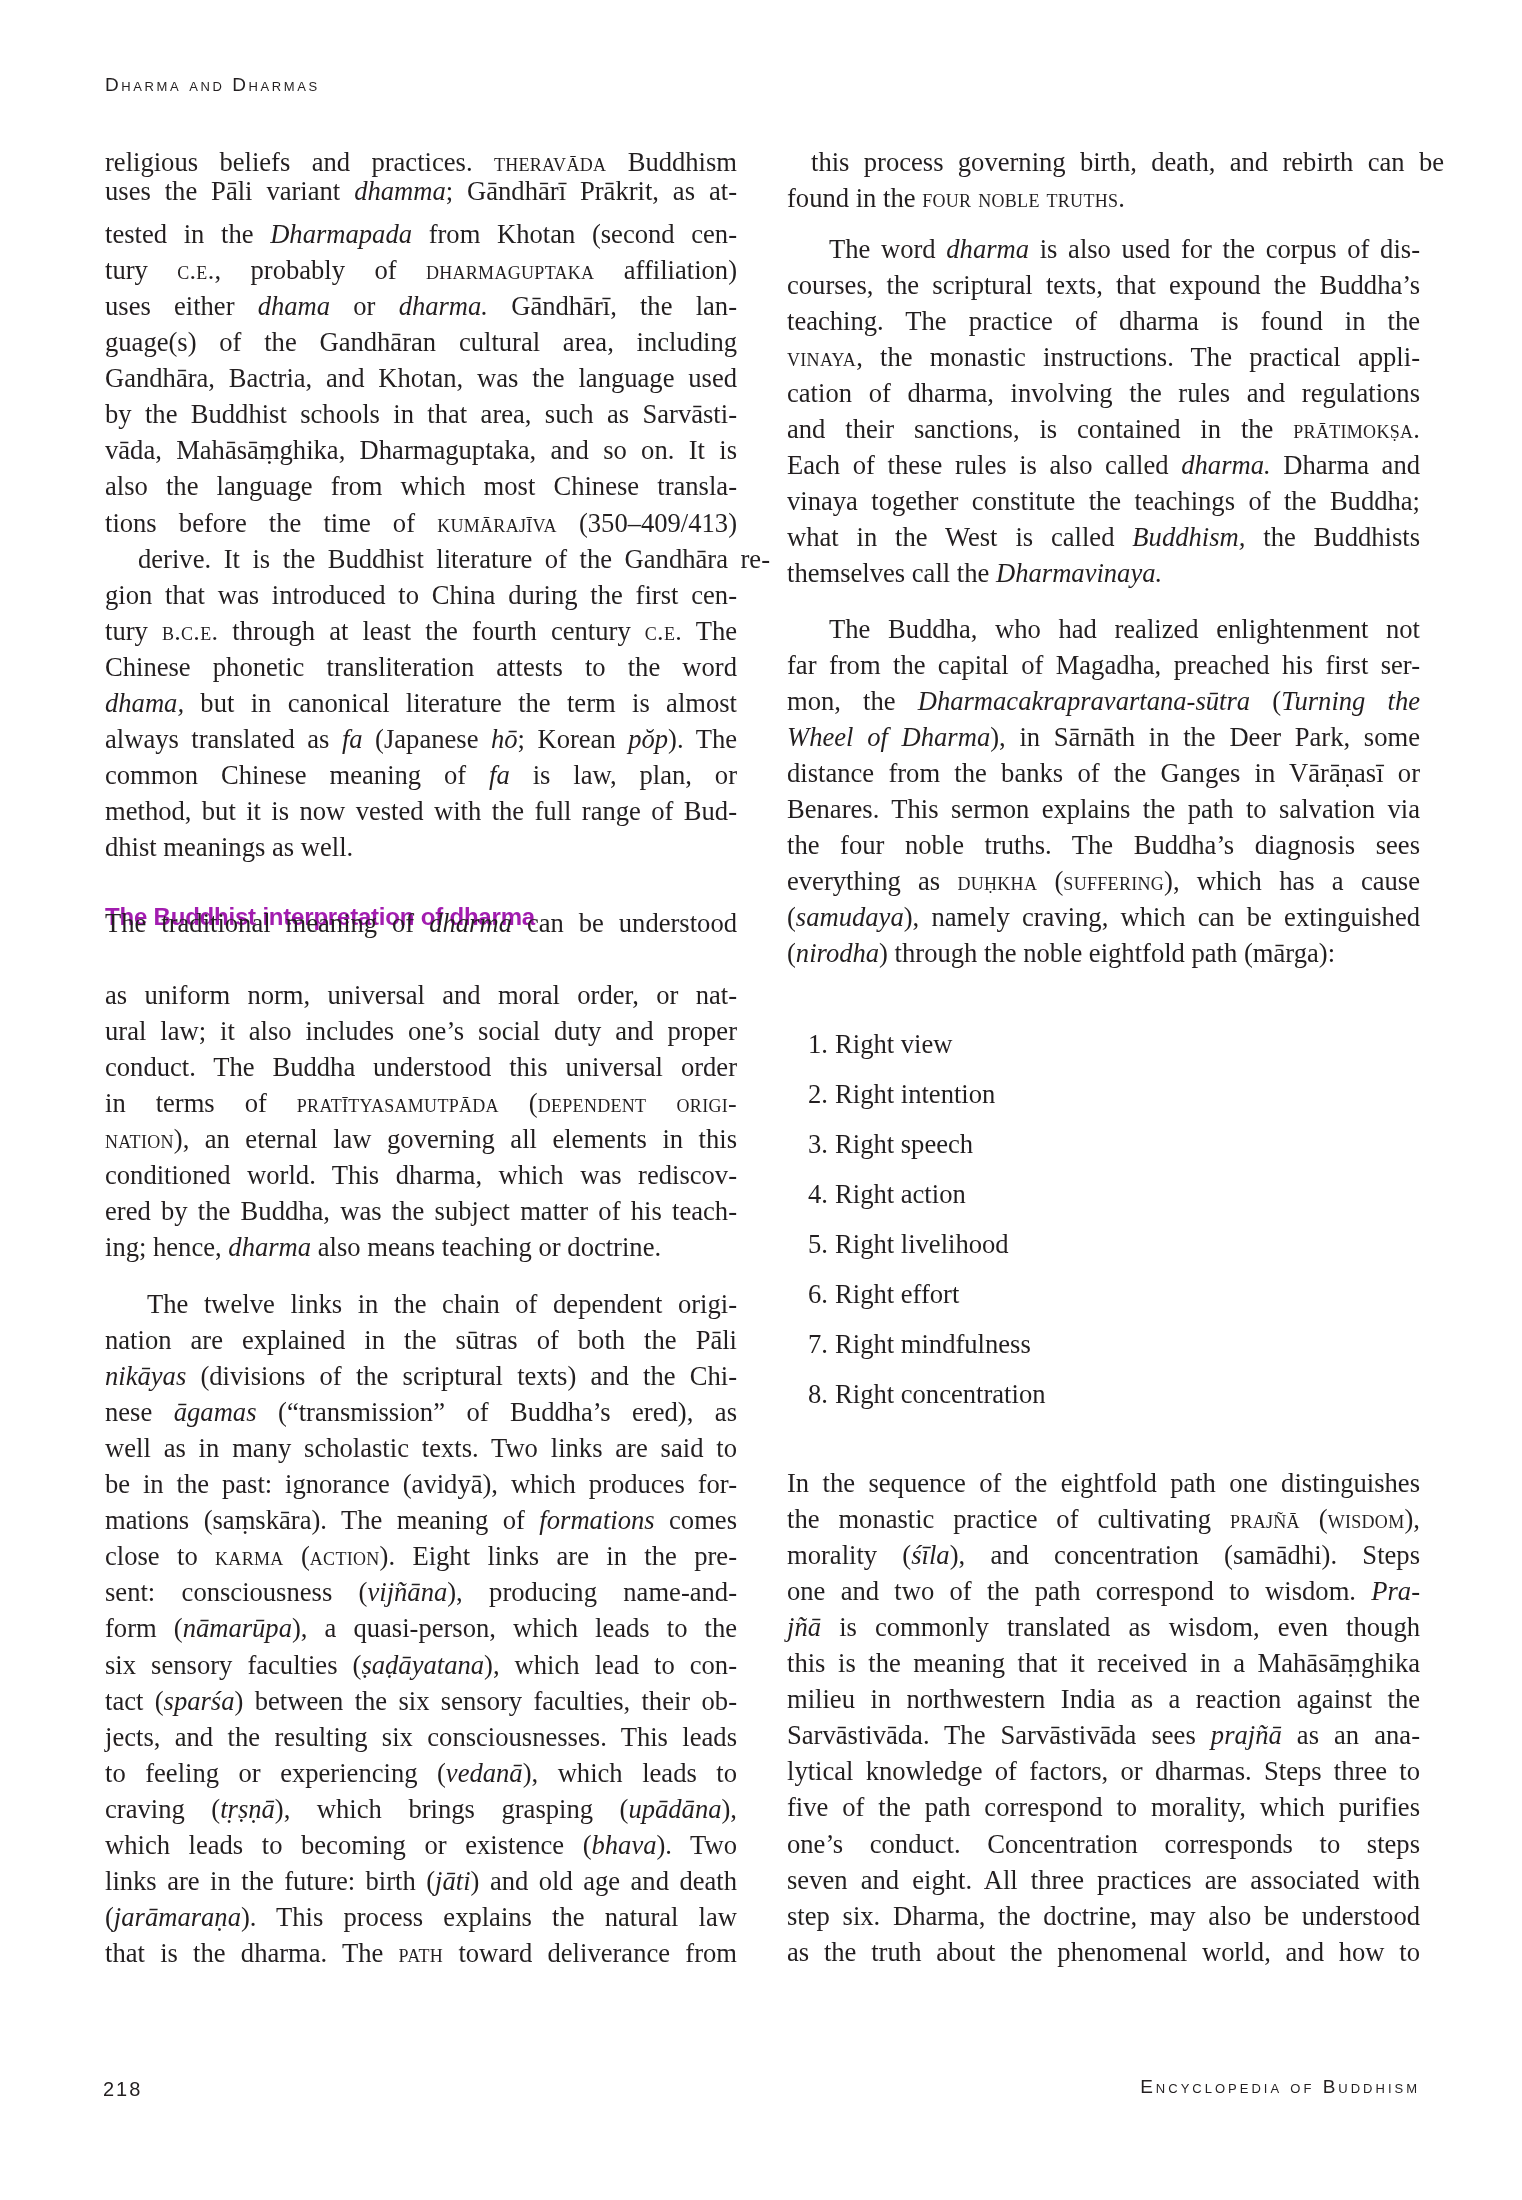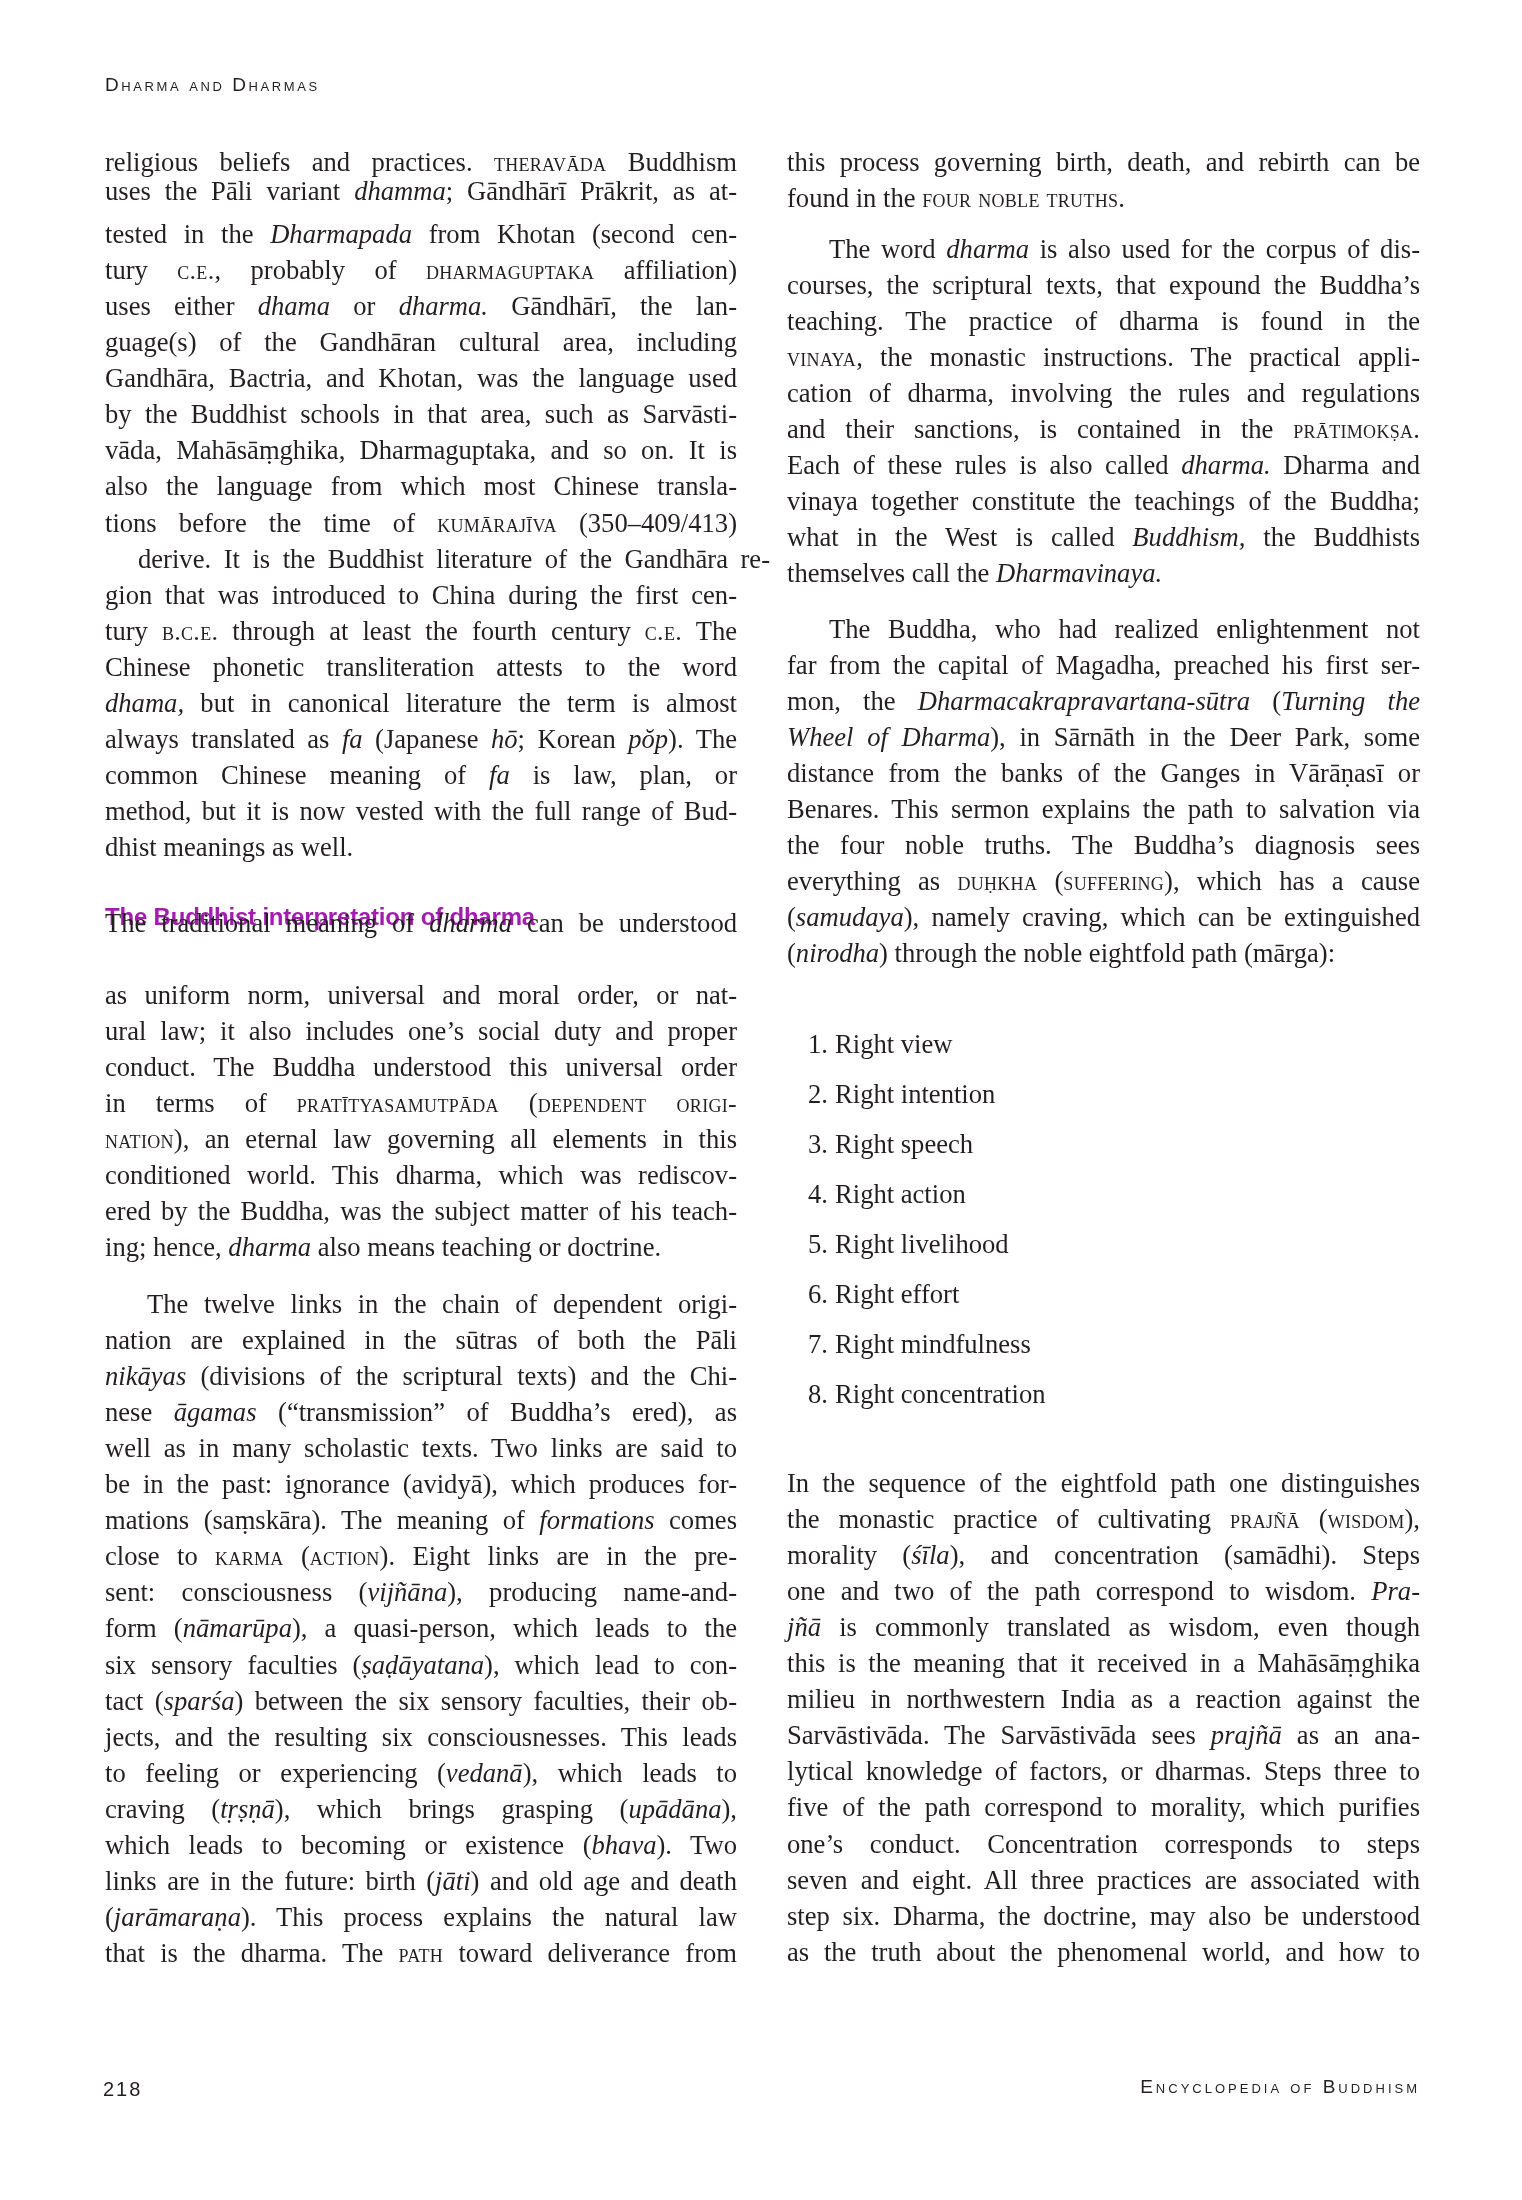--- a/index.html
+++ b/index.html
@@ -86,21 +86,21 @@
         <div class="line" style="top: 1790.7px;"><span>craving (</span><span class="i">tṛṣṇā</span><span>), which brings grasping (</span><span class="i">upādāna</span><span>),</span></div>
         <div class="line" style="top: 1826.75px;"><span>which leads to becoming or existence (</span><span class="i">bhava</span><span>). Two</span></div>
         <div class="line" style="top: 1862.8px;"><span>links are in the future: birth (</span><span class="i">jāti</span><span>) and old age and death</span></div>
         <div class="line" style="top: 1898.85px;"><span>(</span><span class="i">jarāmaraṇa</span><span>). This process explains the natural law</span></div>
         <div class="line" style="top: 1934.9px;"><span>that is the dharma. The </span><span class="sc">path</span><span> toward deliverance from</span></div>
       </div>
   </div>
 
   <div class="col right">
     <div class="para">
-        <div class="line" style="top: 144px;"><span>this process governing birth, death, and rebirth can be</span></div>
+        <div class="line" style="top: 144px; margin-left: 24px;"><span>this process governing birth, death, and rebirth can be</span></div>
         <div class="line last" style="top: 180.05px;"><span>found in the </span><span class="sc">four noble truths</span><span>.</span></div>
       </div>
     <div class="para">
         <div class="line indent" style="top: 231px;"><span>The word </span><span class="i">dharma</span><span> is also used for the corpus of dis-</span></div>
         <div class="line" style="top: 267.05px;"><span>courses, the scriptural texts, that expound the Buddha’s</span></div>
         <div class="line" style="top: 303.1px;"><span>teaching. The practice of dharma is found in the</span></div>
         <div class="line" style="top: 339.15px;"><span class="sc">vinaya</span><span>, the monastic instructions. The practical appli-</span></div>
         <div class="line" style="top: 375.2px;"><span>cation of dharma, involving the rules and regulations</span></div>
         <div class="line" style="top: 411.25px;"><span>and their sanctions, is contained in the </span><span class="sc">prātimokṣa</span><span>.</span></div>
         <div class="line" style="top: 447.3px;"><span>Each of these rules is also called </span><span class="i">dharma.</span><span> Dharma and</span></div>

